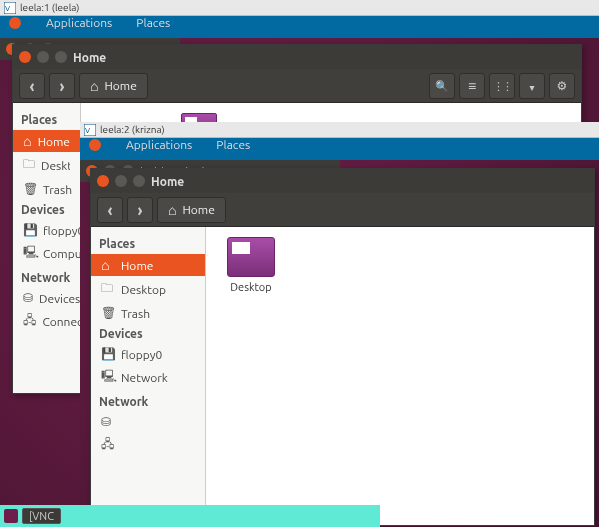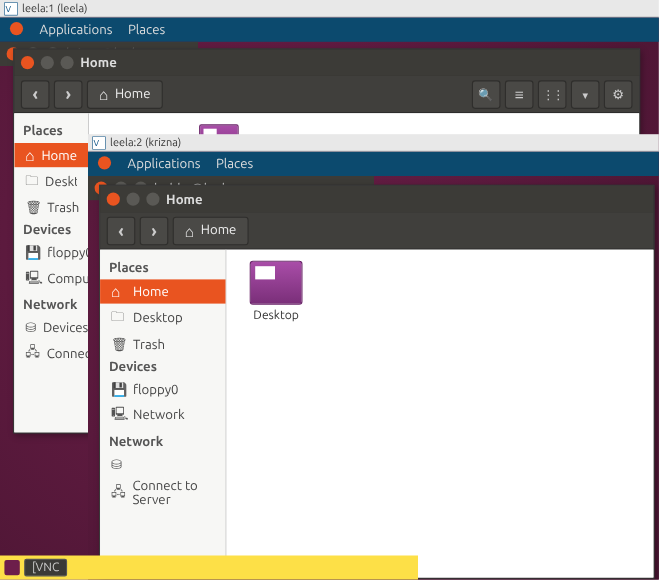--- a/index.html
+++ b/index.html
@@ -7,21 +7,21 @@
 
   
   .vnc-bar { height: 16px; background: #e8e8e8; border-bottom: 1px solid #bcbcbc; display: flex; align-items: center; font-size: 10px; color: #333; padding: 0 4px; }
   .vnc-logo { width: 12px; height: 12px; margin-right: 4px; display: inline-flex; align-items: center; justify-content: center; }
   .vnc-logo svg { width: 12px; height: 12px; }
 
   
   .win { position: absolute; border: 1px solid #3a3a3a; background: #2c2c2c; box-shadow: 2px 2px 6px rgba(0,0,0,0.3); }
 
   
-  .panel { height: 22px; background: #0c4a6e; display: flex; align-items: center; padding: 0 8px; font-size: 12px; color: #ddd; gap: 14px; }
+  .panel { height: 22px; background: #0369a1; display: flex; padding: 0 8px; font-size: 12px; color: #ddd; gap: 24px; }
   .panel .ubuntu-logo { width:14px; height:14px; }
 
   
   .term-title { height: 22px; background: #3c3b37; display: flex; align-items: center; padding: 0 6px; gap: 6px; font-size: 12px; color: #ccc; }
   .win-btn { width: 12px; height: 12px; border-radius: 50%; display:inline-block; }
   .win-close { background: #e95420; }
   .win-min, .win-max { background: #5a5955; }
 
   
   .naut-title { height: 24px; background: #3c3b37; display: flex; align-items: center; padding: 0 6px; gap: 6px; font-size: 12px; color: #ddd; font-weight: 600; }
@@ -40,21 +40,21 @@
   .folder-item { width:70px; display:flex; flex-direction:column; align-items:center; font-size:11px; color:#333; gap:4px; cursor:pointer;}
   .folder-ico { width:48px; height:40px; background: linear-gradient(#a94da8,#7a2f79); border-radius:3px; position:relative; border:1px solid #6a2369;}
   .folder-ico::before { content:""; position:absolute; left:4px; top:4px; width:18px; height:12px; background:#fff; }
   .partial-folder { width:36px; height:30px; background: linear-gradient(#a94da8,#7a2f79); border-radius:2px; border:1px solid #6a2369; position:relative;}
   .partial-folder::before { content:""; position:absolute; left:3px; top:3px; width:12px; height:8px; background:#fff; }
 
   
   .desk-bg { position:absolute; background: radial-gradient(circle at 40% 40%, #6e1f4a, #4a1532); }
 
   
-  .taskbar { position:absolute; left:0; bottom:0; width:380px; height:22px; background:#fde047; display:flex; align-items:center; padding:0 4px; gap:4px; font-size:11px; color:#ccc; }
+  .taskbar { position:absolute; left:0; bottom:0; width:380px; height:22px; background:#5eead4; display:flex; align-items:center; padding:0 4px; gap:4px; font-size:11px; color:#ccc; }
   .task-item { background:#3b3a37; border:1px solid #555; padding:1px 6px; border-radius:2px; cursor:pointer;}
   .launch { width:14px; height:14px; background:#6d1e4b; border-radius:2px; }
 
   
   .i-home::before { content:"⌂"; font-size:14px; }
   .i-search::before { content:"🔍"; font-size:11px; }
   .i-list::before { content:"≡"; font-size:14px; }
   .i-grid::before { content:"⋮⋮"; letter-spacing:-2px; font-size:11px;}
   .i-down::before { content:"▾"; font-size:10px;}
   .i-gear::before { content:"⚙"; font-size:12px;}
@@ -240,21 +240,20 @@
       <div class="sb-item">
         <span class="sb-ico">🖳</span>
         <span>Network</span>
       </div>
       <div class="sb-head">Network</div>
       <div class="sb-item">
         <span class="sb-ico">⛁</span>
       </div>
       <div class="sb-item">
         <span class="sb-ico">🖧</span>
-        <span>Connect to Server</span>
       </div>
     </div>
     <div class="content">
       <div class="folder-item">
         <div class="folder-ico"></div>
         <span>Desktop</span>
       </div>
     </div>
   </div>
 </div>

